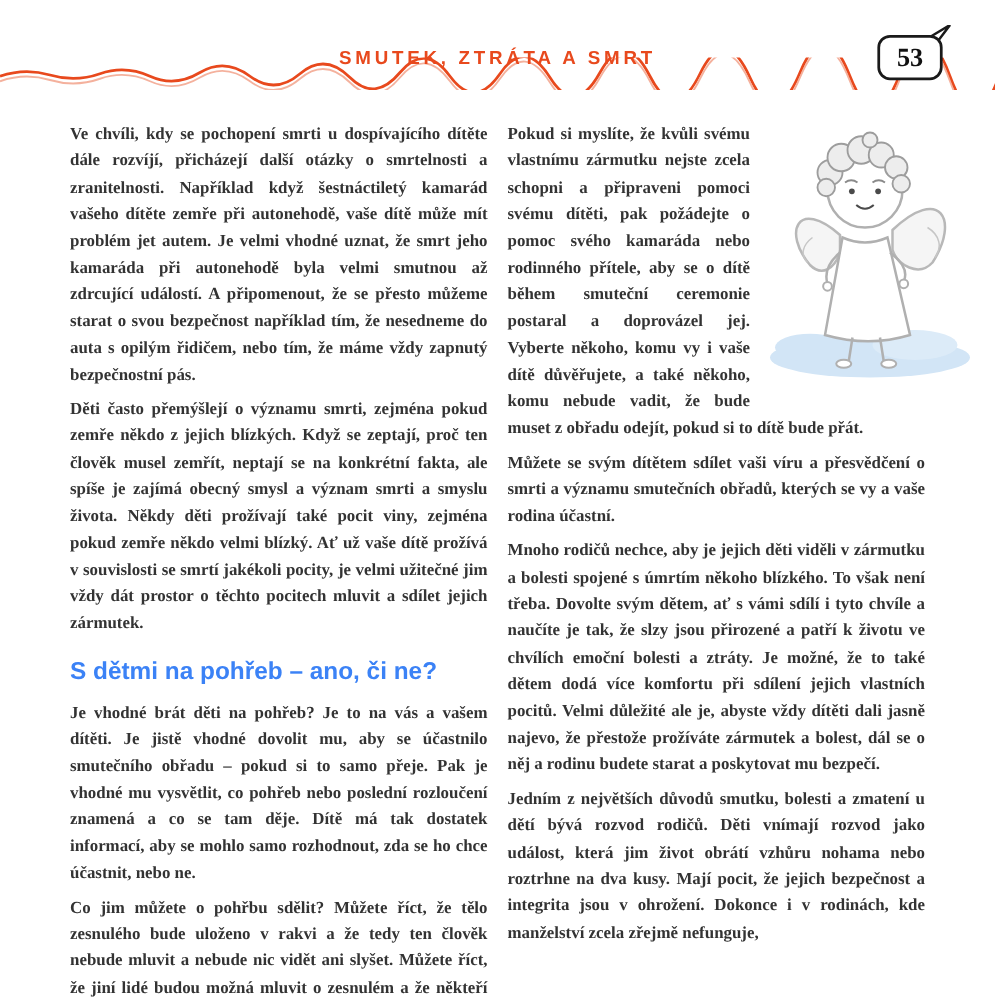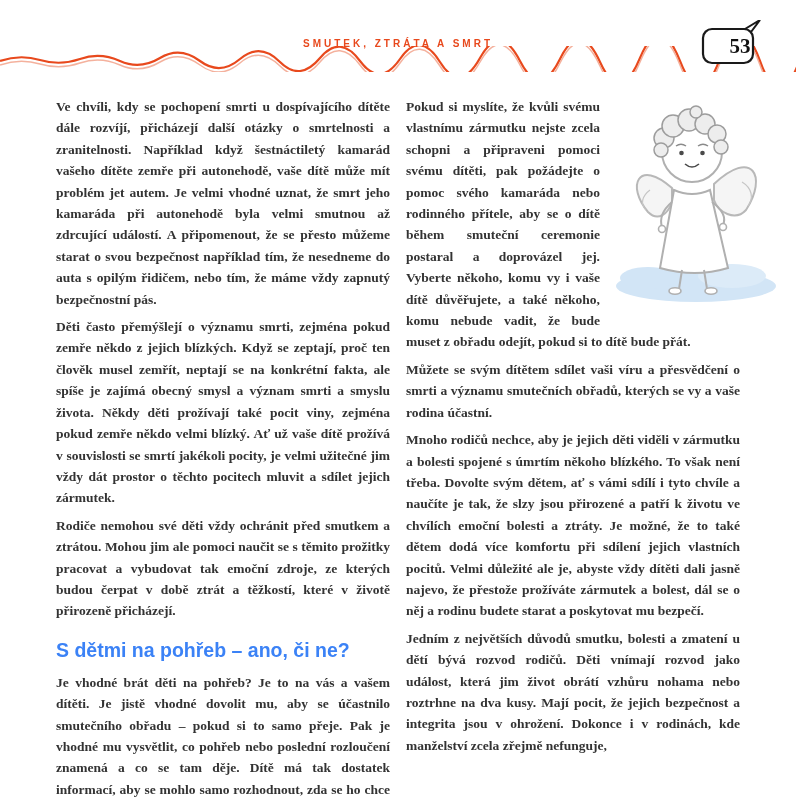--- a/index.html
+++ b/index.html
@@ -10,39 +10,39 @@
     color:#333333;
     position:relative;
     overflow:hidden;
   }
   
   .running-title{
     position:absolute;top:38px;left:0;right:0;
     text-align:center;
     font-family:"Liberation Sans", sans-serif;
     font-weight:bold;
-    font-size:10px;
+    font-size:15px;
     letter-spacing:3px;
     color:#e8491d;
     z-index:3;
   }
   .wave{
     position:absolute;top:46px;left:0;
     z-index:1;
   }
   .page-bubble{
     position:absolute;top:20px;left:698px;
     width:64px;height:48px;
     z-index:4;
   }
   .page-bubble .num{
     position:absolute;left:6px;top:10px;width:48px;height:32px;
     display:flex;align-items:center;justify-content:center;
     font-family:"Liberation Serif", serif;
-    font-weight:bold;font-size:21px;color:#111;padding-left:12px;
+    font-weight:bold;font-size:21px;color:#111;
   }
   
   .columns{
     position:absolute;top:96px;left:56px;right:56px;
     display:flex;gap:16px;
   }
   .col{flex:1;min-width:0;}
   .col p{
     margin:0 0 6px 0;
     font-size:13.5px;
@@ -83,21 +83,20 @@
     </svg>
     <span class="num">53</span>
   </div>
 </header>
 
 <main class="columns">
 
   <section class="col">
     <p>Ve chvíli, kdy se pochopení smrti u dospívajícího dítěte dále rozvíjí, přicházejí další otázky o smrtelnosti a zranitelnosti. Například když šestnáctiletý kamarád vašeho dítěte zemře při autonehodě, vaše dítě může mít problém jet autem. Je velmi vhodné uznat, že smrt jeho kamaráda při autonehodě byla velmi smutnou až zdrcující událostí. A připomenout, že se přesto můžeme starat o svou bezpečnost například tím, že nesedneme do auta s opilým řidičem, nebo tím, že máme vždy zapnutý bezpečnostní pás.</p>
     <p>Děti často přemýšlejí o významu smrti, zejména pokud zemře někdo z jejich blízkých. Když se zeptají, proč ten člověk musel zemřít, neptají se na konkrétní fakta, ale spíše je zajímá obecný smysl a význam smrti a smyslu života. Někdy děti prožívají také pocit viny, zejména pokud zemře někdo velmi blízký. Ať už vaše dítě prožívá v souvislosti se smrtí jakékoli pocity, je velmi užitečné jim vždy dát prostor o těchto pocitech mluvit a sdílet jejich zármutek.</p>
-    <p>Rodiče nemohou své děti vždy ochránit před smutkem a ztrátou. Mohou jim ale pomoci naučit se s těmito prožitky pracovat a vybudovat tak emoční zdroje, ze kterých budou čerpat v době ztrát a těžkostí, které v životě přirozeně přicházejí.</p>
     <h2>S dětmi na pohřeb – ano, či ne?</h2>
     <p>Je vhodné brát děti na pohřeb? Je to na vás a vašem dítěti. Je jistě vhodné dovolit mu, aby se účastnilo smutečního obřadu – pokud si to samo přeje. Pak je vhodné mu vysvětlit, co pohřeb nebo poslední rozloučení znamená a co se tam děje. Dítě má tak dostatek informací, aby se mohlo samo rozhodnout, zda se ho chce účastnit, nebo ne.</p>
     <p>Co jim můžete o pohřbu sdělit? Můžete říct, že tělo zesnulého bude uloženo v rakvi a že tedy ten člověk nebude mluvit a nebude nic vidět ani slyšet. Můžete říct, že jiní lidé budou možná mluvit o zesnulém a že někteří lidé budou možná plakat.</p>
   </section>
 
   <section class="col">
 
     <div class="angel-figure">
       <svg viewBox="0 0 170 218" aria-hidden="true">
 

